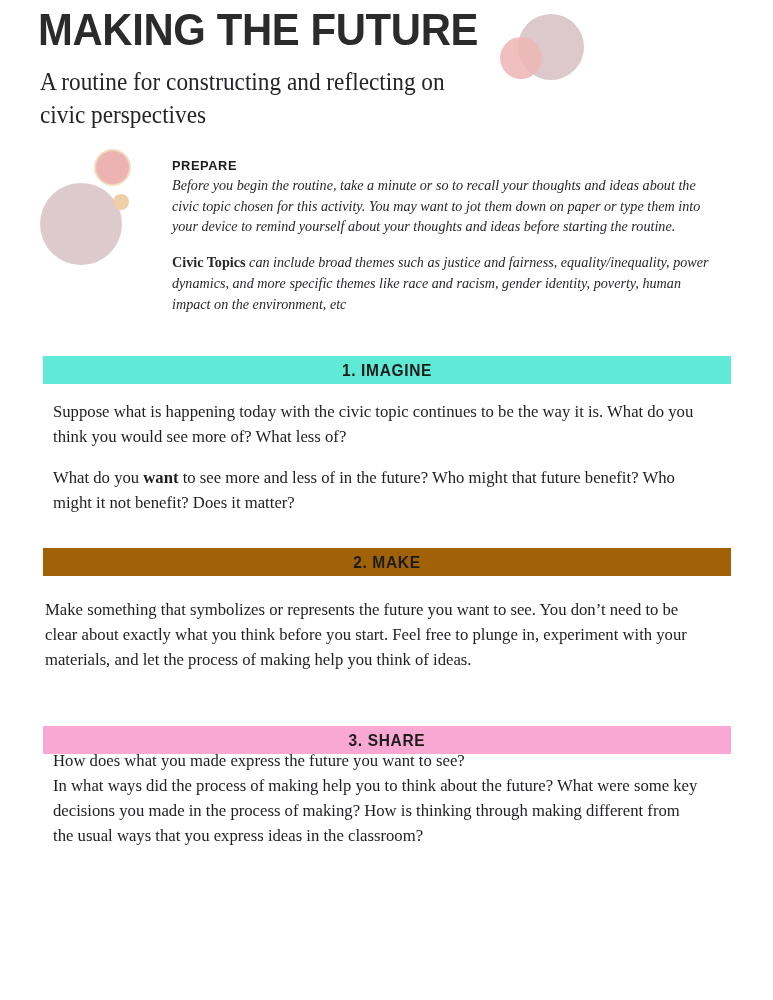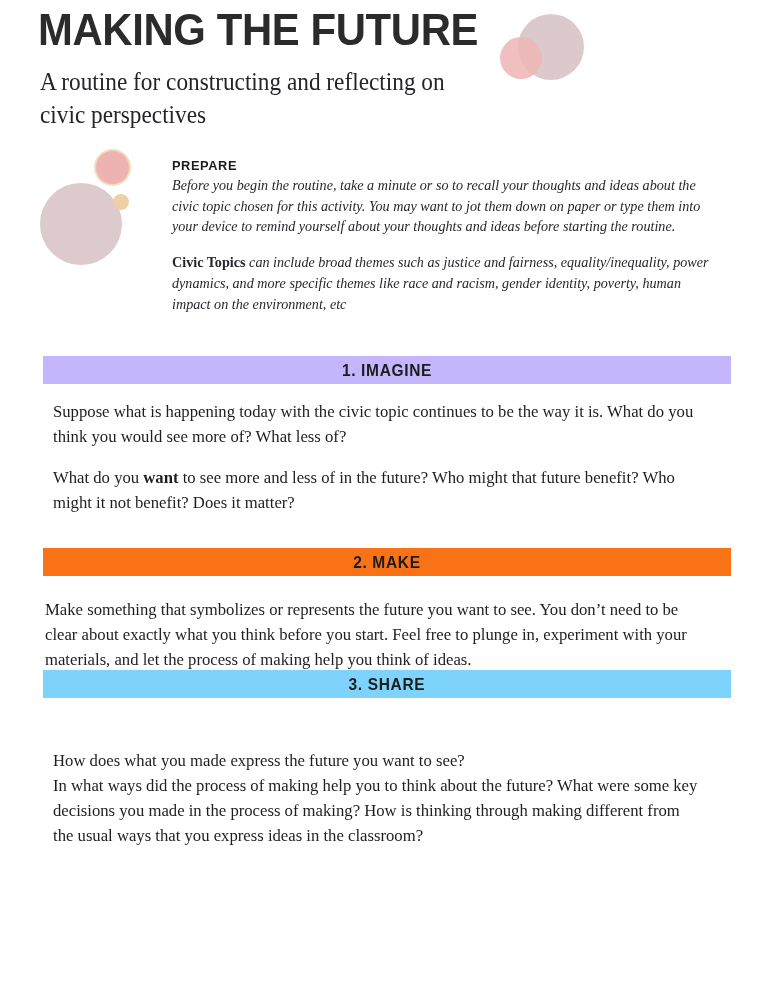--- a/index.html
+++ b/index.html
@@ -132,23 +132,23 @@
     align-items: center;
     justify-content: center;
     font-family: "Liberation Sans", sans-serif;
     font-weight: 700;
     font-size: 16.5px;
     letter-spacing: 0.7px;
     color: #1c1c1c;
   }
   .section-banner span { transform: scaleX(0.94); display: inline-block; }
 
-  #banner-imagine { top: 356px; background: #c4b5fd; }
-  #banner-make    { top: 548px; background: #f97316; text-align: right; }
-  #banner-share   { top: 670px; background: #7dd3fc; }
+  #banner-imagine { top: 356px; background: #5eead4; }
+  #banner-make    { top: 548px; background: #a16207; text-align: right; }
+  #banner-share   { top: 726px; background: #f9a8d4; }
 
   
   .body-text {
     position: absolute;
     font-family: "Liberation Serif", serif;
     font-size: 17.3px;
     line-height: 1.44;
     color: #1e1e22;
     transform: scaleX(0.965);
     transform-origin: left top;

